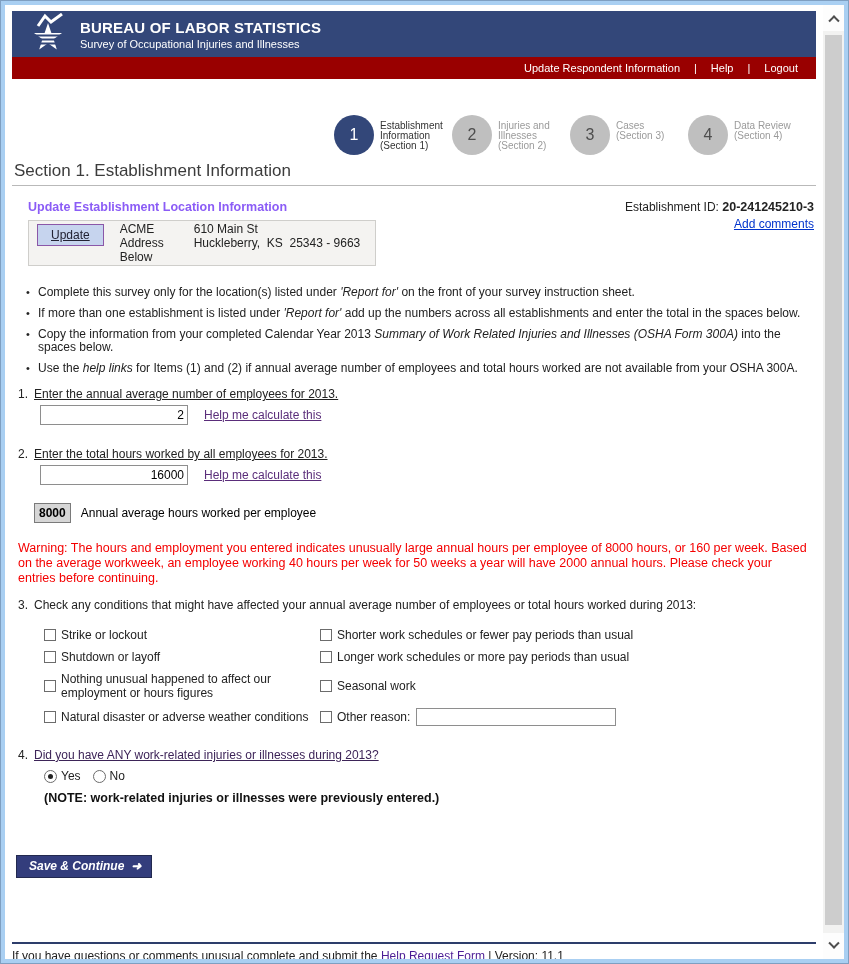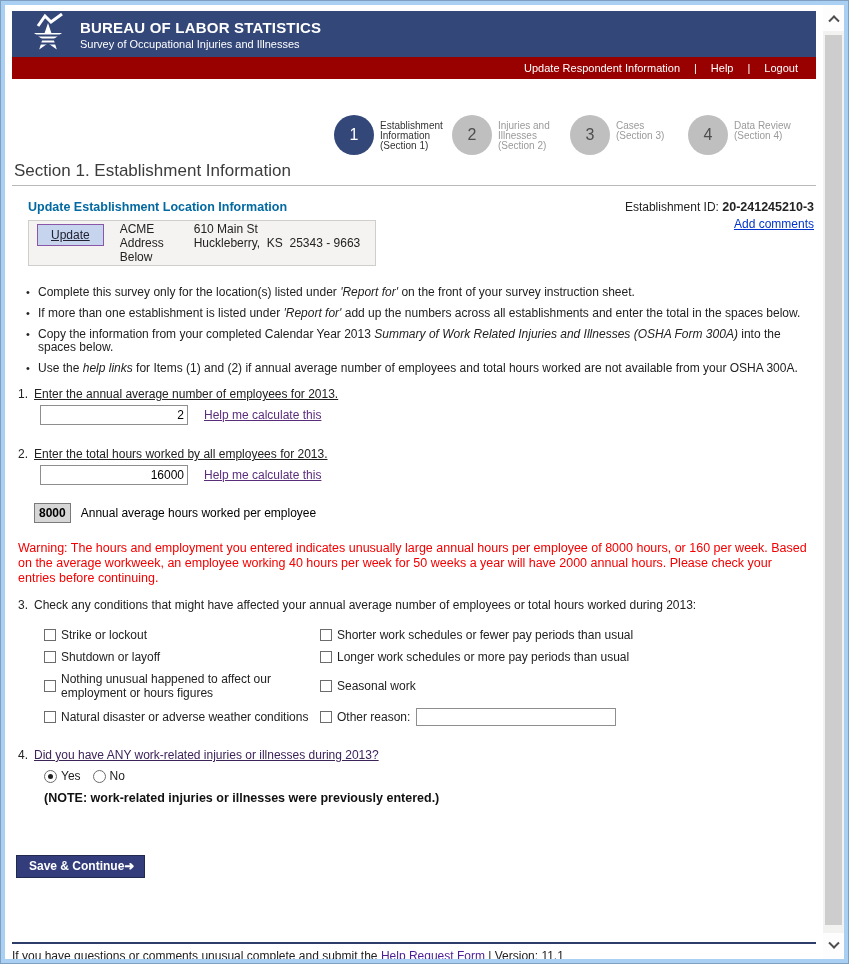--- a/index.html
+++ b/index.html
@@ -27,21 +27,21 @@
   .step.active .step-label { color:#333; }
 
   
   .section-title { font-size:17px; font-weight:normal; color:#3c3c3c; margin:6px 0 4px 2px; }
   .title-rule { border:none; border-top:1px solid #b9b9b9; }
 
   .estab-row { position:relative; margin-top:2px; }
   .estab-right { position:absolute; right:2px; top:0; text-align:right; font-size:12px; color:#222; }
   .estab-right b { font-size:12.5px; }
   .addcomments { color:#0033cc; text-decoration:underline; font-size:12px; cursor:pointer; display:inline-block; margin-top:3px; }
-  .estab-heading { font-weight:bold; font-size:12.5px; color:#0369a1; margin:14px 0 6px 16px; }
+  .estab-heading { font-weight:bold; font-size:12.5px; color:#8b5cf6; margin:14px 0 6px 16px; }
   .estab-box { margin-left:16px; width:348px; background:#f4f3f1; border:1px solid #cfcecb; padding:1px 8px; display:flex; gap:16px; font-size:12px; line-height:14px; color:#222; }
   .update-btn { background:#c6d4ee; border:1px solid #8a57a8; height:22px; padding:1px 13px; font-size:12px;
                 text-decoration:underline; color:#223; cursor:pointer; align-self:flex-start; margin-top:2px; font-family:inherit; }
   .estab-name { width:58px; }
   .estab-addr { width:168px; }
 
   
   .bullets { list-style:none; margin:20px 0 0 14px; }
   .bullets li { font-size:12px; color:#222; line-height:13px; margin-bottom:8px; padding-left:12px; position:relative; }
   .bullets li::before { content:"•"; position:absolute; left:0; top:0; font-size:11px; color:#222; }
@@ -69,21 +69,21 @@
 
   .q4 { margin-top:22px; }
   .q4 .qlabel-u { color:#3d2458; }
   .radiorow { margin:7px 0 0 26px; display:flex; align-items:center; gap:12px; font-size:12px; }
   .radio-opt { display:flex; align-items:center; gap:4px; cursor:pointer; }
   .rb { width:13px; height:13px; border:1px solid #6c6c6c; border-radius:50%; background:#fff; position:relative; }
   .rb.checked::after { content:""; position:absolute; left:3px; top:3px; width:5px; height:5px; border-radius:50%; background:#222; }
   .note { margin:8px 0 0 26px; font-weight:bold; font-size:12.5px; color:#111; }
 
   .savebtn { margin:50px 0 0 4px; background:#333d7c; color:#fff; border:1px solid #22294f; font-size:12px; font-weight:bold;
-             padding:3px 10px 4px 12px; cursor:pointer; display:inline-flex; align-items:center; font-family:inherit; }
+             padding:3px 10px 4px 12px; cursor:pointer; display:inline-flex; align-items:center; gap:7px; font-family:inherit;font-style:italic; }
   .savebtn .arrow { font-size:12px; }
 
   .footer { margin-top:64px; font-size:12px; color:#222; }
   .footer-rule { border:none; border-top:2px solid #2d3d6b; margin-bottom:5px; }
   .footer .fline { line-height:15px; }
   .flink { color:#4c1d95; text-decoration:underline; cursor:pointer; }
 
   
   .scrollbar { width:21px; background:#f2f2f1; display:flex; flex-direction:column; align-items:center; flex:0 0 auto; }
   .sb-btn { height:26px; width:100%; display:flex; align-items:center; justify-content:center; cursor:pointer; background:#fdfdfd; }

